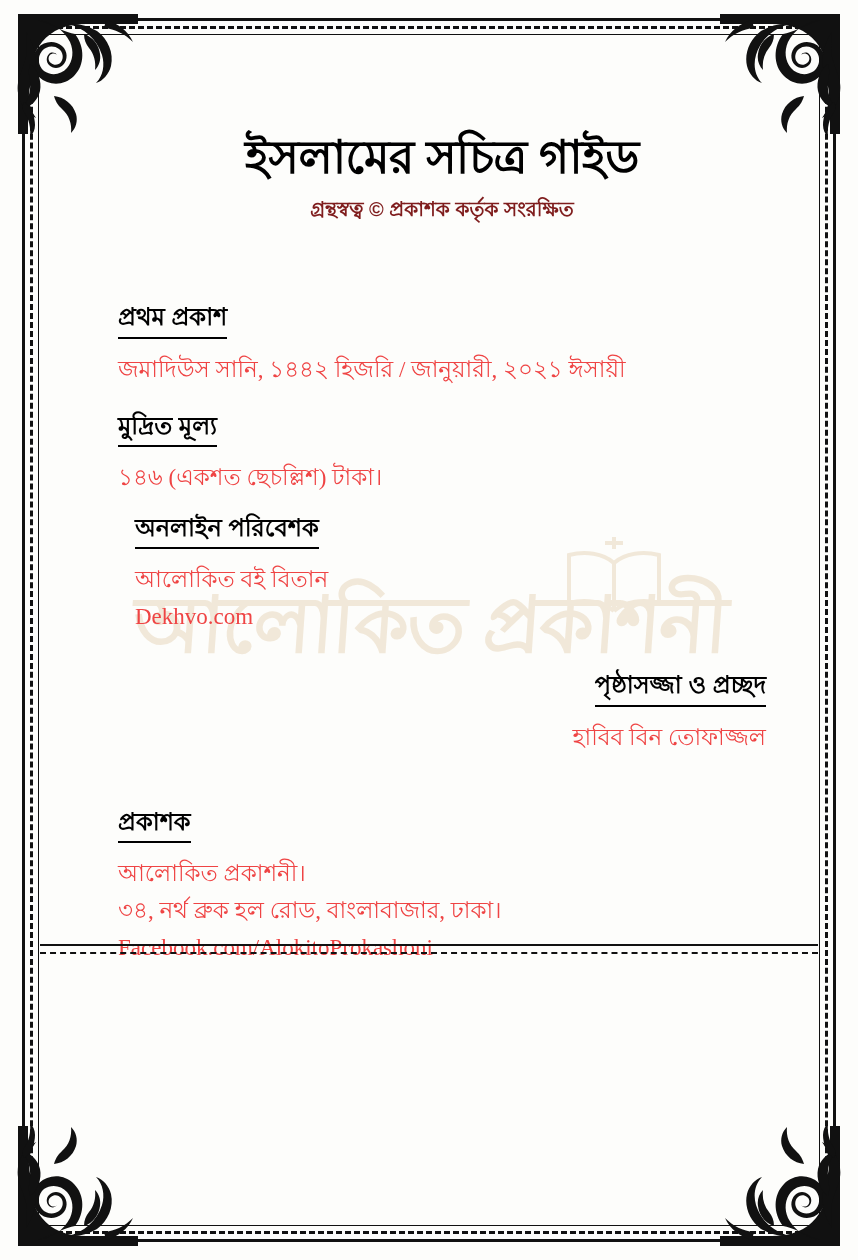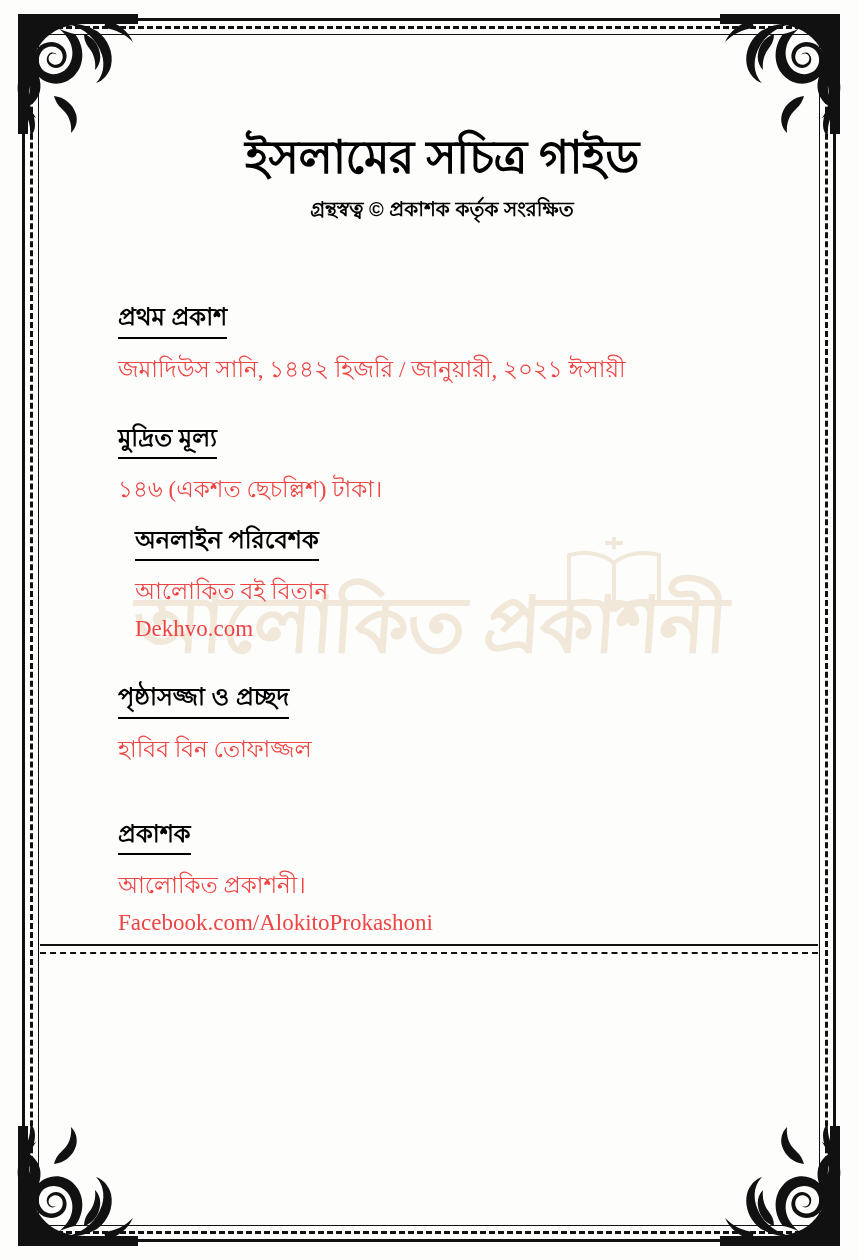--- a/index.html
+++ b/index.html
@@ -117,21 +117,21 @@
     letter-spacing: -0.5px;
     margin: 34px 0 0 0;
     color: #000;
   }
   .subtitle {
     font-family: "Liberation Sans", sans-serif;
     font-weight: bold;
     font-size: 20px;
     text-align: center;
     margin: 10px 0 0 0;
-    color: #000000;
+    color: #7f1d1d;
   }
 
   .sections {
     margin-top: 74px;
   }
 
   .section { margin-bottom: 30px; }
 
   .section-heading {
     display: inline-block;
@@ -148,24 +148,24 @@
   .section-line {
     font-size: 23px;
     line-height: 1.52;
     margin: 0;
     color: #ef4444;
   }
   .section-line + .section-line { margin-top: 2px; }
 
   .latin { font-family: "Liberation Serif", serif; }
 
-  .sp-first   { margin-bottom: 34px; }
+  .sp-first   { margin-bottom: 22px; }
   .sp-price   { margin-bottom: 16px; }
   .sp-online  { margin-bottom: 34px; margin-left: 17px; }
-  .sp-design  { margin-bottom: 40px; }
+  .sp-design  { margin-bottom: 40px; text-align: right; }
 
   .divider {
     position: absolute;
     left: 40px;
     right: 40px;
     top: 944px;
     border-top: 2.5px solid #111;
   }
   .divider-dashed {
     position: absolute;
@@ -289,17 +289,18 @@
       </div>
 
     </div>
 
     <div class="divider"></div>
     <div class="divider-dashed"></div>
 
     <div class="section publisher-block">
       <div class="section-heading">প্রকাশক</div>
       <p class="section-line">আলোকিত প্রকাশনী।</p>
+      <p class="section-line">৩৪, নর্থ ব্রুক হল রোড, বাংলাবাজার, ঢাকা।</p>
       <p class="section-line latin">Facebook.com/AlokitoProkashoni</p>
     </div>
 
   </div>
 </div>
 
 </body></html>

